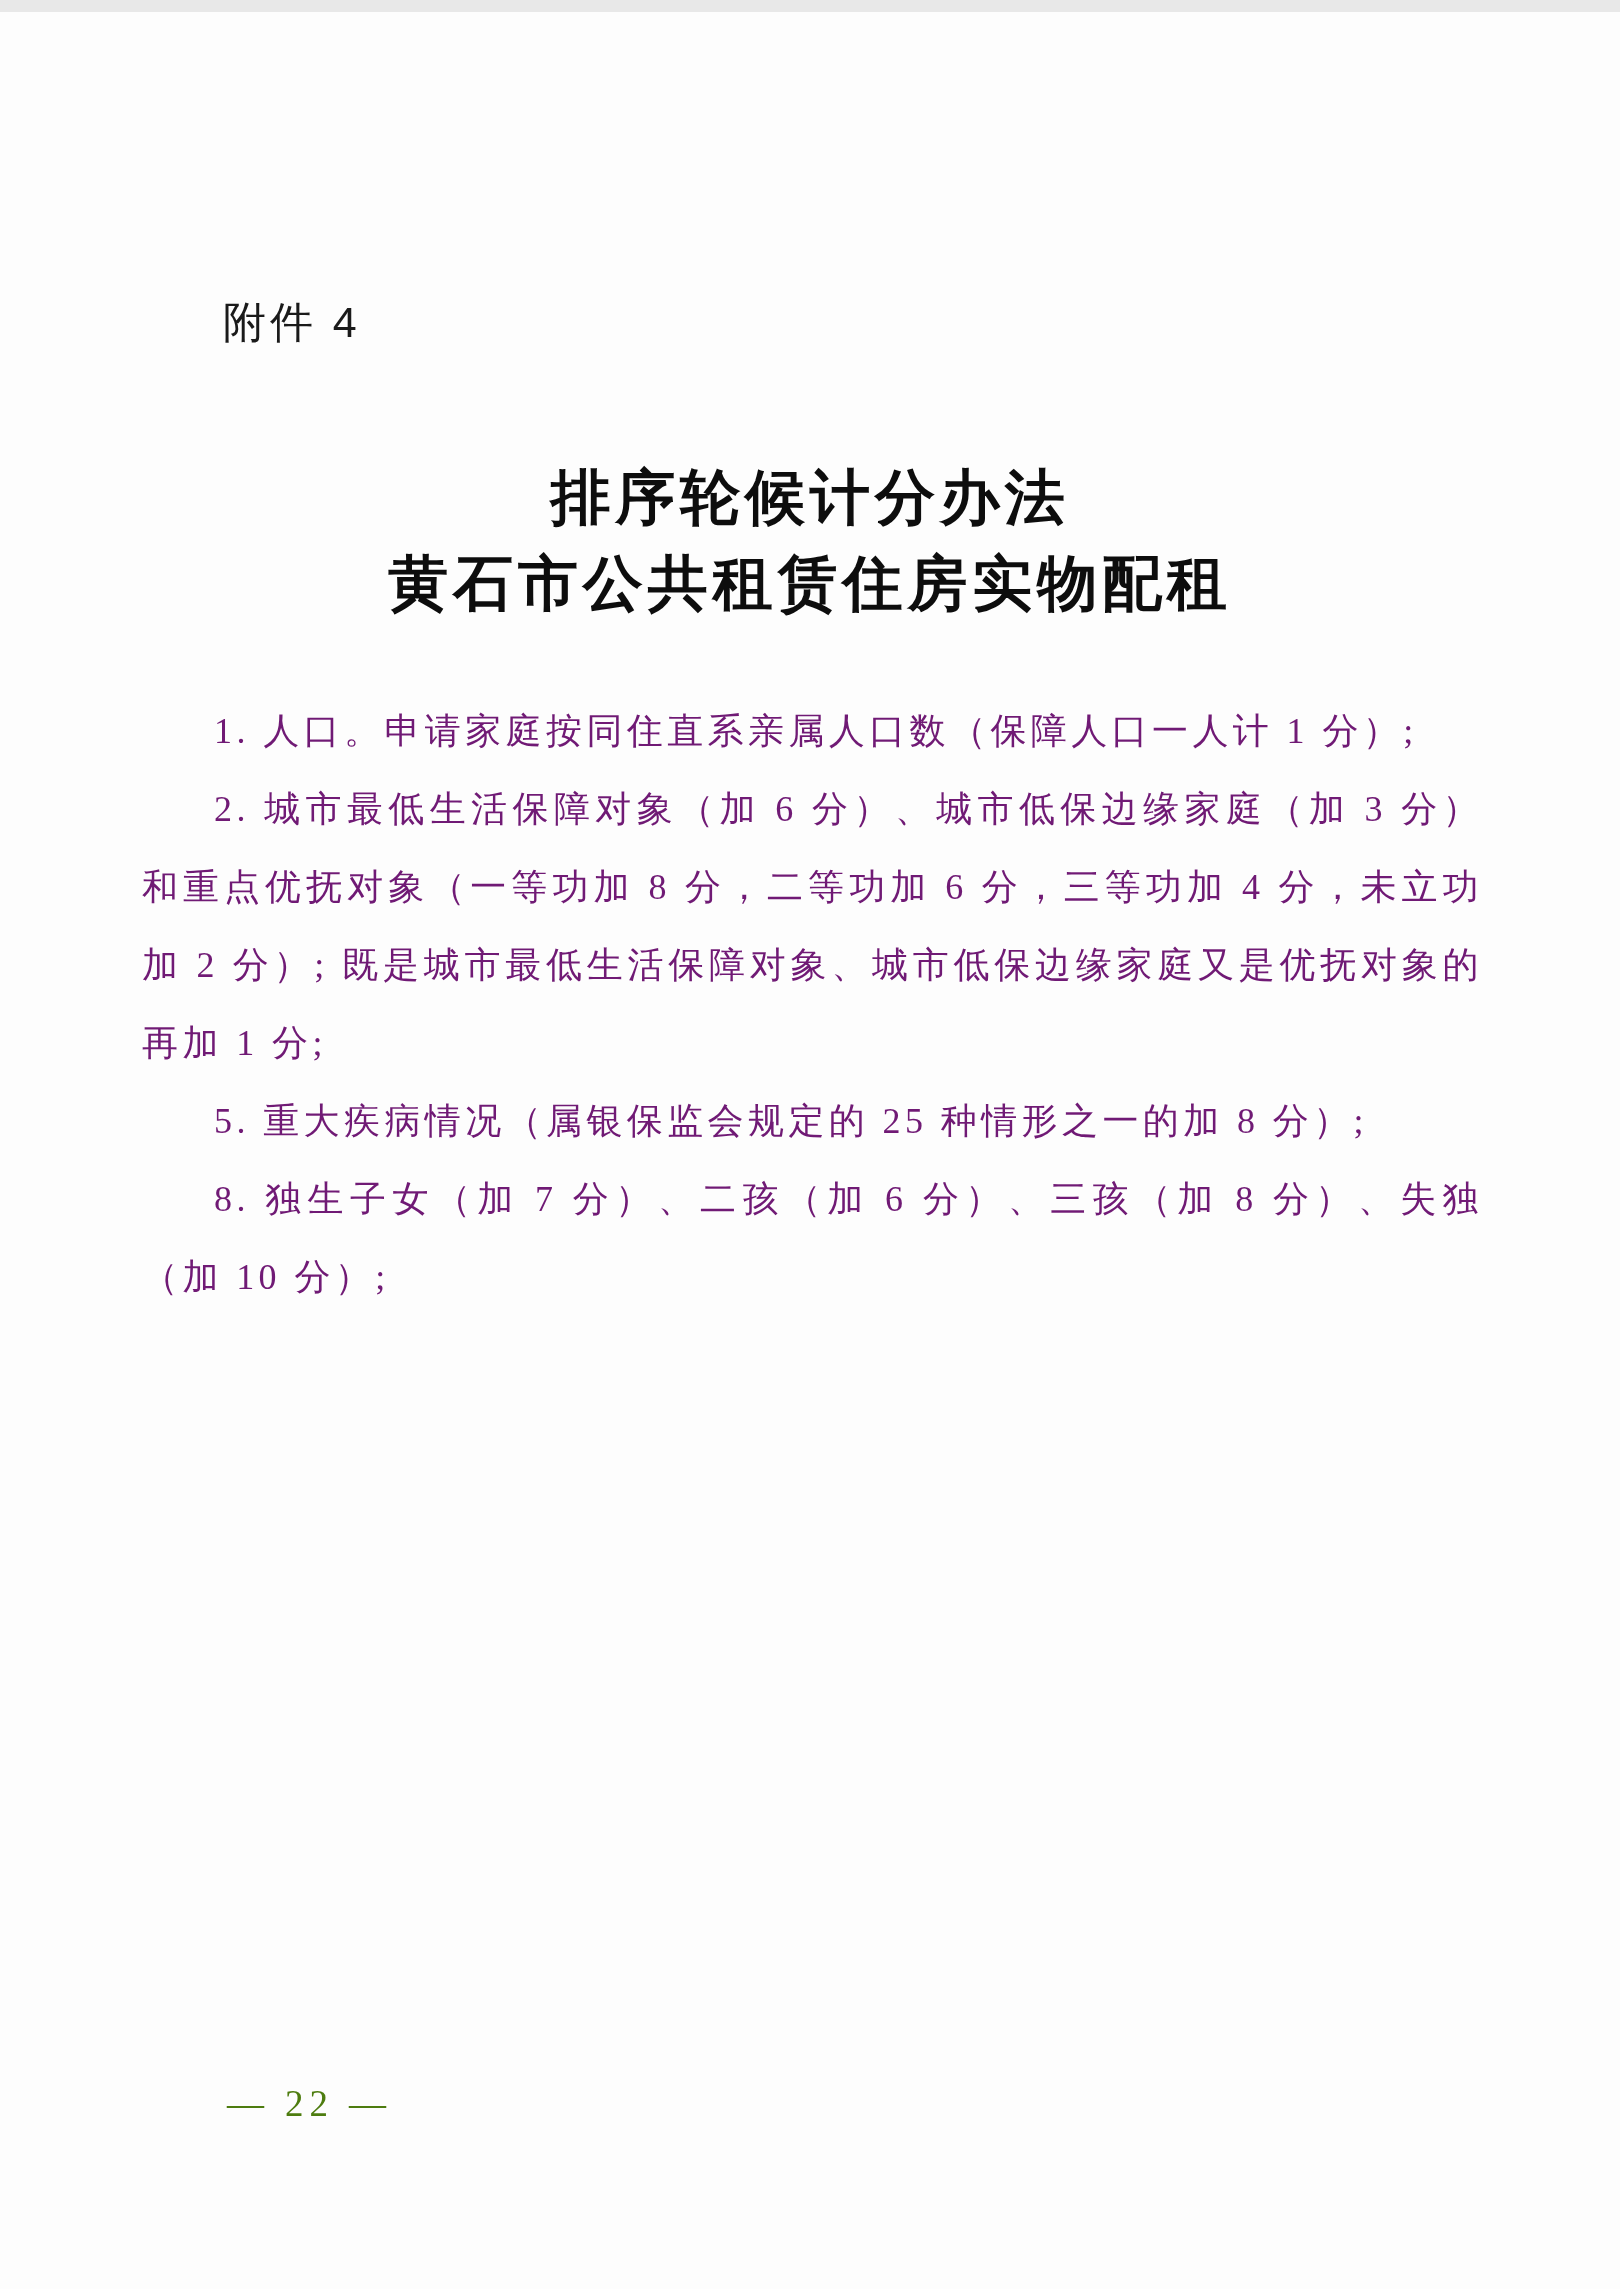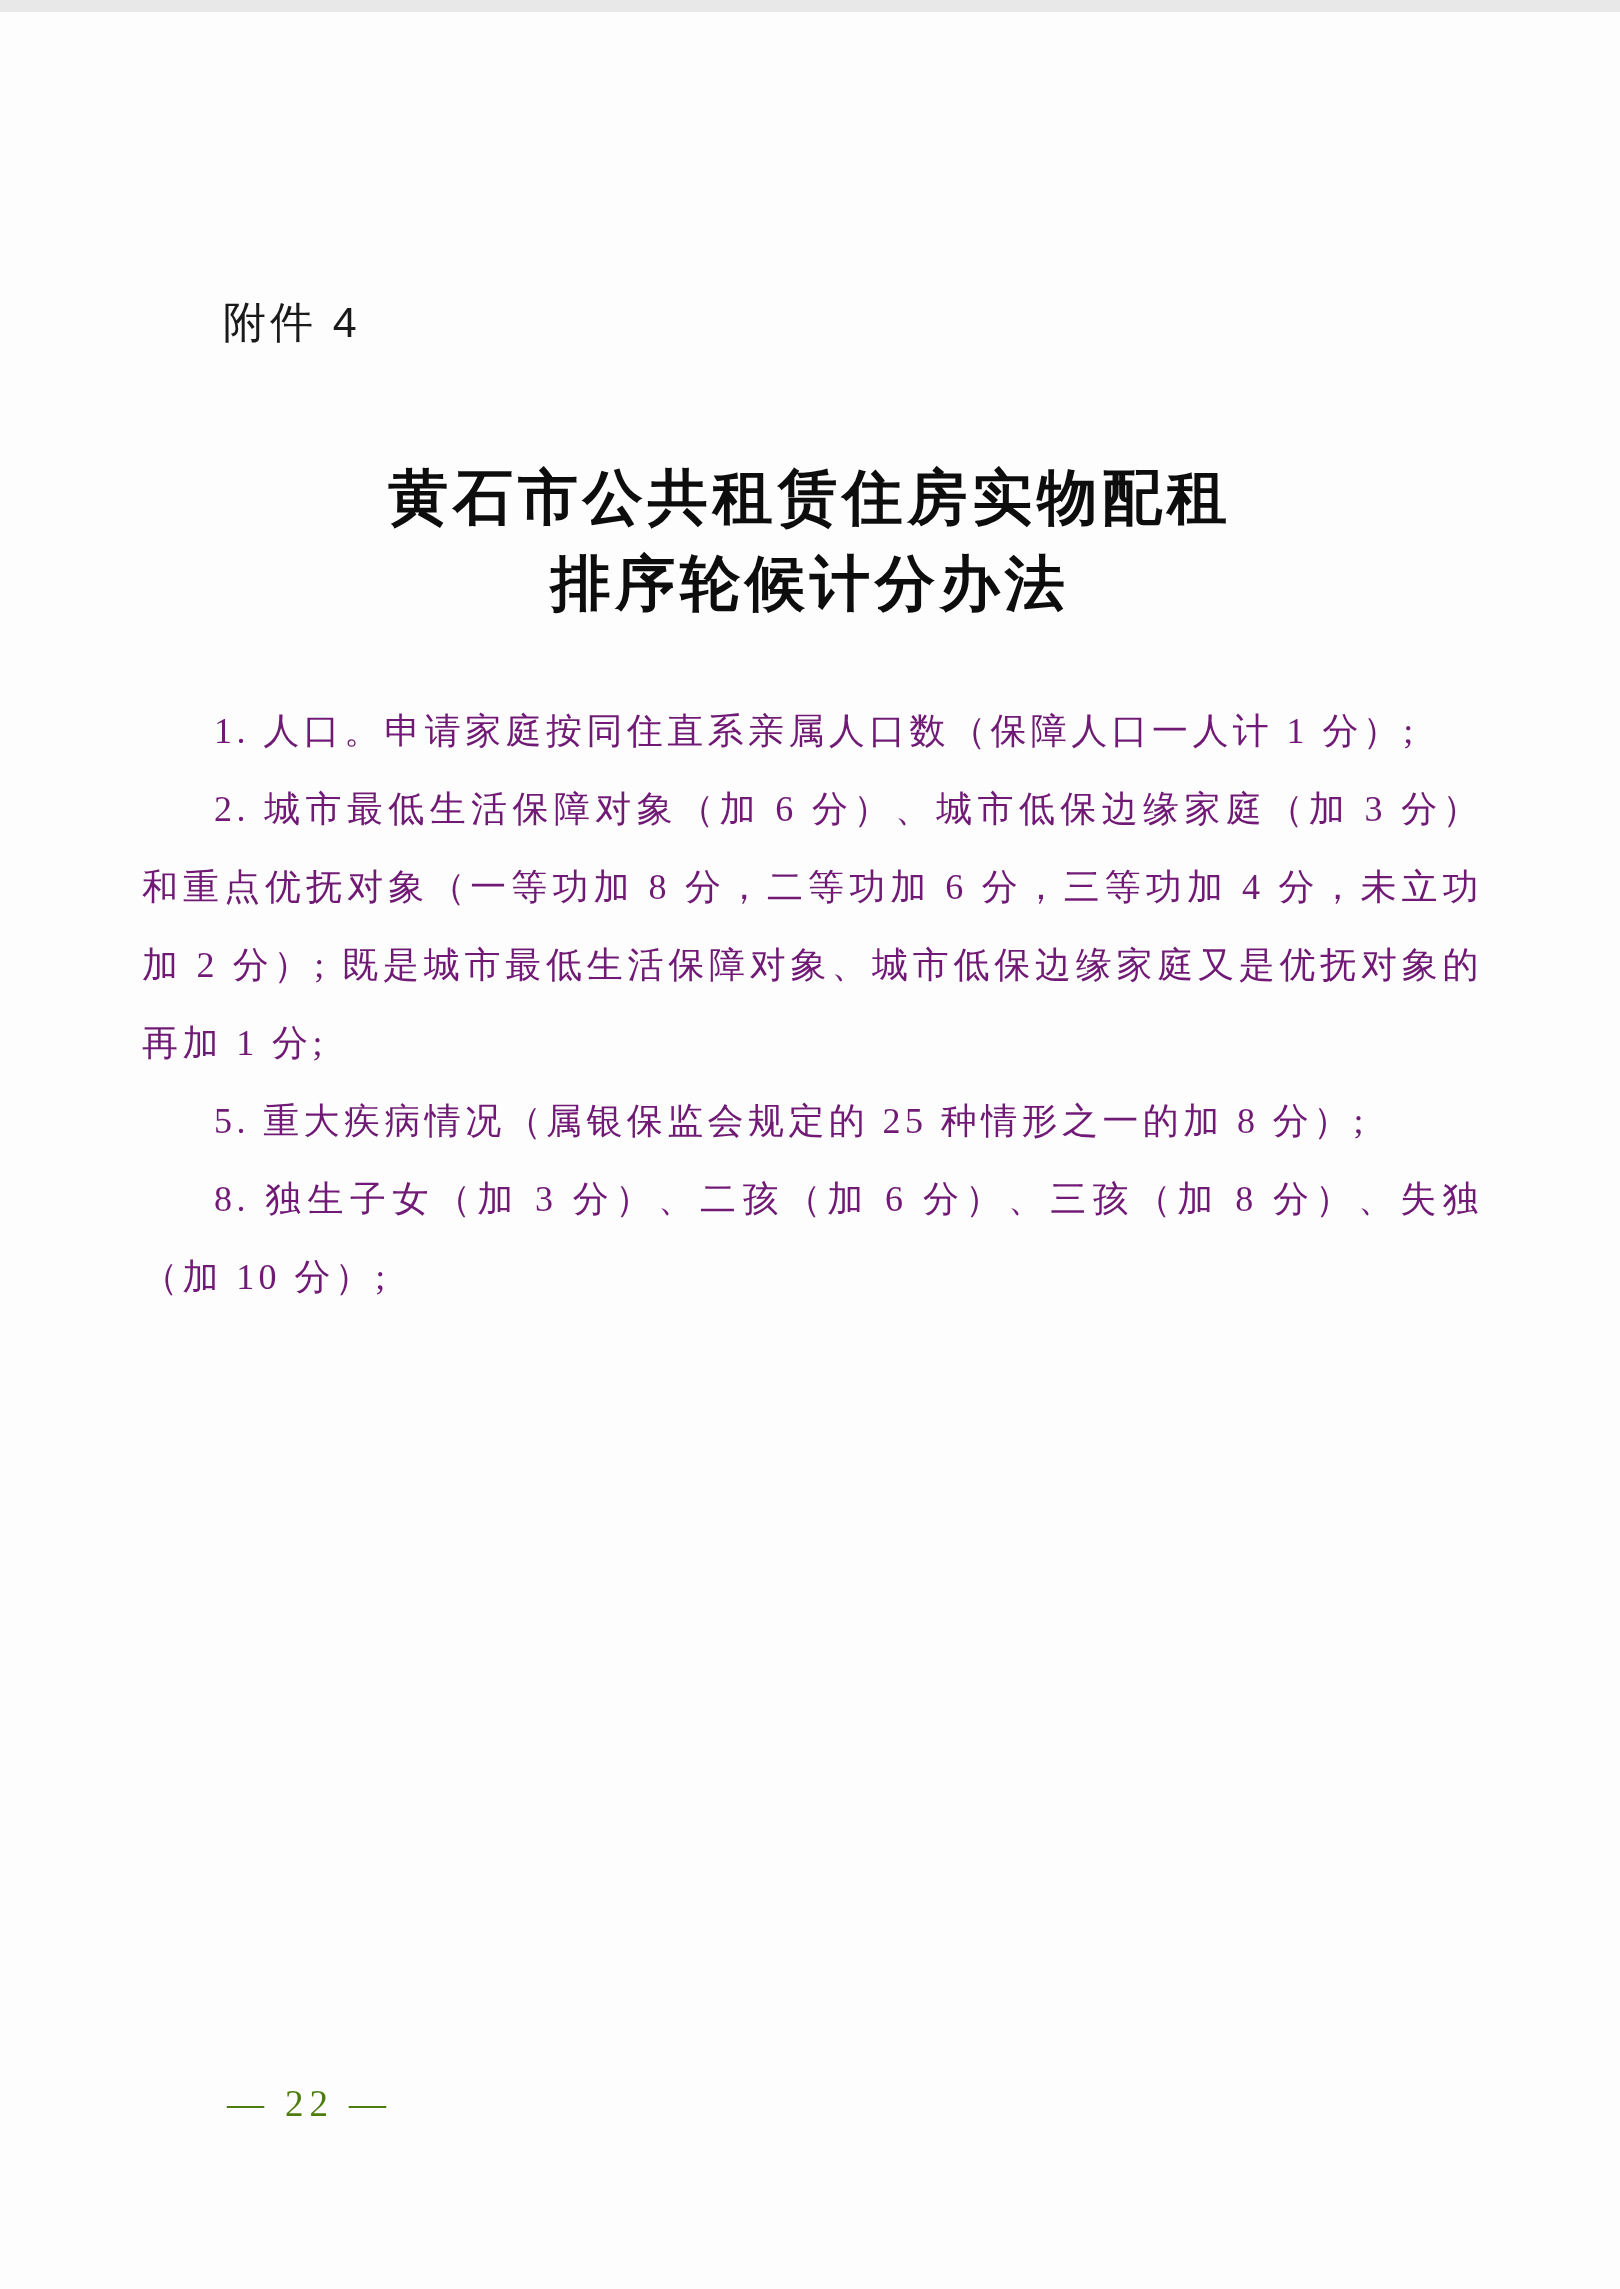--- a/index.html
+++ b/index.html
@@ -70,27 +70,27 @@
   }
 </style>
 </head>
 <body>
 
 <div class="page">
 
   <div class="attachment-label">附件 4</div>
 
   <h1 class="doc-title">
+    <span class="title-line">排序轮候计分办法</span>
     <span class="title-line">黄石市公共租赁住房实物配租</span>
-    <span class="title-line">排序轮候计分办法</span>
   </h1>
 
   <div class="body-text">
     <p>1. 人口。申请家庭按同住直系亲属人口数（保障人口一人计 1 分）;</p>
     <p>2. 城市最低生活保障对象（加 6 分）、城市低保边缘家庭（加 3 分）和重点优抚对象（一等功加 8 分，二等功加 6 分，三等功加 4 分，未立功加 2 分）; 既是城市最低生活保障对象、城市低保边缘家庭又是优抚对象的再加 1 分;</p>
     <p>5. 重大疾病情况（属银保监会规定的 25 种情形之一的加 8 分）;</p>
-    <p>8. 独生子女（加 3 分）、二孩（加 6 分）、三孩（加 8 分）、失独（加 10 分）;</p>
+    <p>8. 独生子女（加 7 分）、二孩（加 6 分）、三孩（加 8 分）、失独（加 10 分）;</p>
   </div>
 
   <div class="page-number">— 22 —</div>
 
 </div>
 
 
 </body></html>

